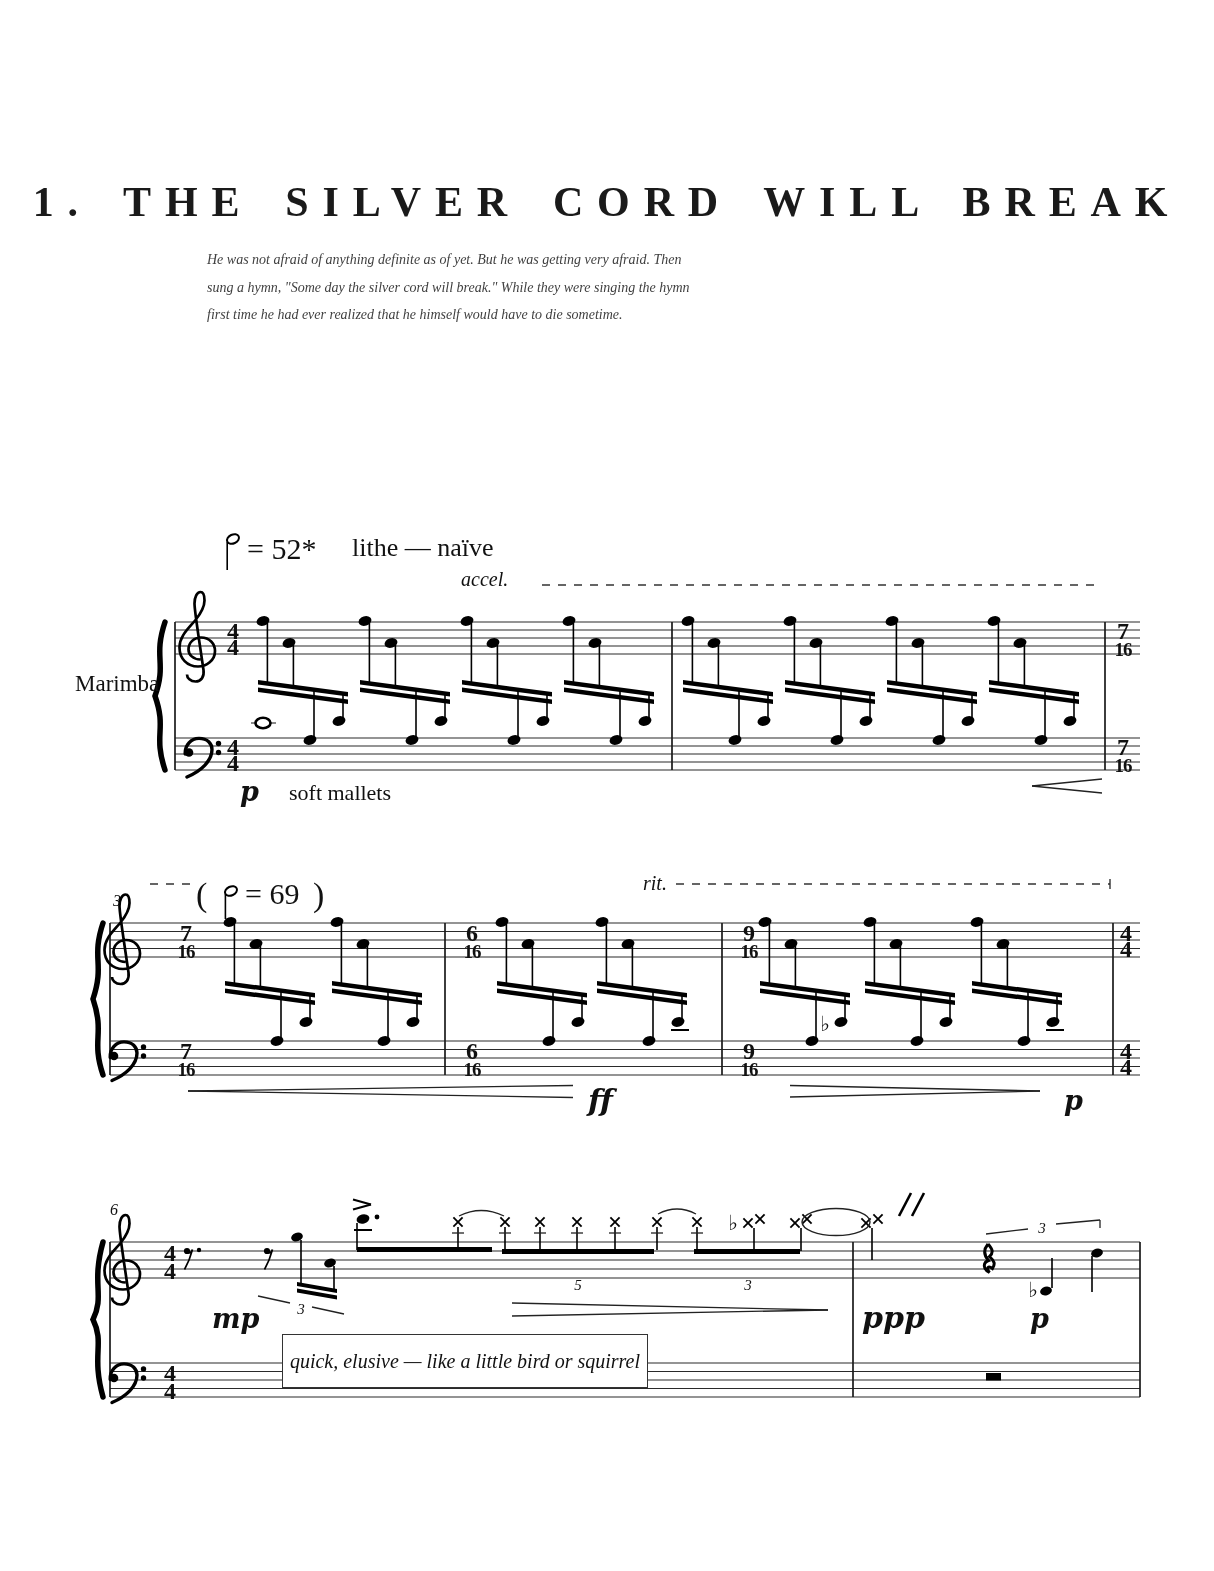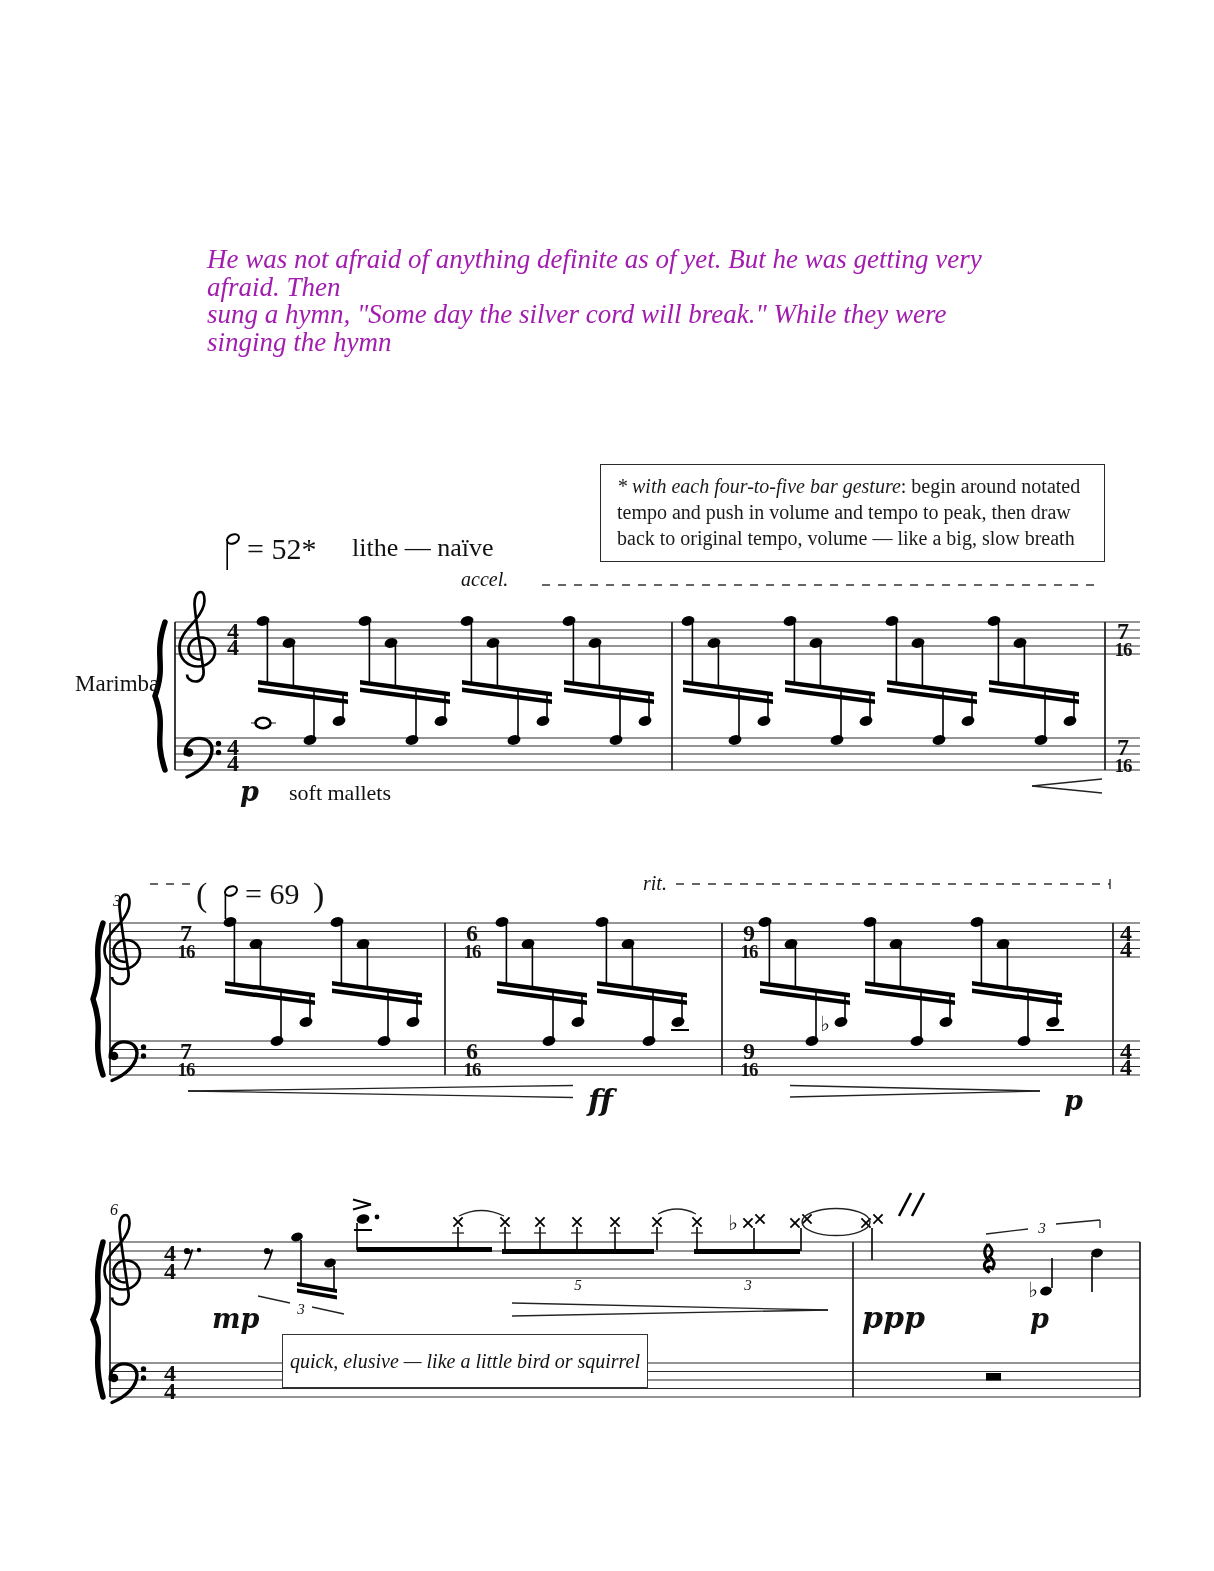--- a/index.html
+++ b/index.html
@@ -5,21 +5,21 @@
   html,body{margin:0;padding:0;background:#fff;}
   .page{position:relative;width:1214px;height:1571px;background:#fff;overflow:hidden;
         font-family:"Liberation Serif", serif;color:#111;}
   .score-svg{position:absolute;left:0;top:0;width:1214px;height:1571px;}
 
   .movement-title{position:absolute;left:0;right:0;top:150px;text-align:center;
     font-size:42px;letter-spacing:0.33em;word-spacing:0.18em;color:#1a1a1a;
     font-family:"Liberation Serif", serif;white-space:nowrap;}
 
   .epigraph{position:absolute;left:207px;top:246px;width:800px;
-    font-style:italic;font-size:27px;line-height:27.5px;color:#a21caf;}
+    font-style:italic;font-size:14px;line-height:27.5px;color:#404040;}
 
   .footnote-box{position:absolute;left:600px;top:464px;width:505px;box-sizing:border-box;
     border:1.5px solid #2a2a2a;padding:8px 13px 10px 16px;
     font-size:20px;line-height:26px;color:#1a1a1a;background:#fff;}
   .footnote-box .lead{font-style:italic;}
 
   .perf-box{position:absolute;left:282px;top:1334px;width:366px;height:54px;box-sizing:border-box;
     border:1.4px solid #333;background:#fff;display:flex;align-items:center;justify-content:center;
     font-style:italic;font-size:20px;color:#111;}
 
@@ -362,25 +362,24 @@
       <line x1="1052" y1="1288" x2="1052" y2="1258" class="stem"></line>
       <ellipse cx="1097" cy="1253" rx="6" ry="4.3" transform="rotate(-15 1097 1253)" class="blackfill"></ellipse>
       <line x1="1092" y1="1256" x2="1092" y2="1292" class="stem"></line>
     </g>
     <text class="dynbig" x="862" y="1328">ppp</text>
     <text class="dyn" x="1030" y="1328">p</text>
     <rect x="986" y="1373" width="15" height="7.5" class="blackfill"></rect>
   </g>
 </svg>
 
+<h1 class="movement-title">1. THE SILVER CORD WILL BREAK</h1>
 
 <div class="epigraph">
   <div>He was not afraid of anything definite as of yet. But he was getting very afraid. Then</div>
   <div>sung a hymn, "Some day the silver cord will break." While they were singing the hymn</div>
+  <div>first time he had ever realized that he himself would have to die sometime.</div>
 </div>
 
-<div class="footnote-box">
-  <span class="lead">* with each four-to-five bar gesture</span><span>: begin around notated tempo and push in volume and tempo to peak, then draw back to original tempo, volume — like a big, slow breath</span>
+
+<div class="perf-box">quick, elusive — like a little bird or squirrel</div>
+
 </div>
 
-<div class="perf-box">quick, elusive — like a little bird or squirrel</div>
-
-</div>
-
 </body></html>

